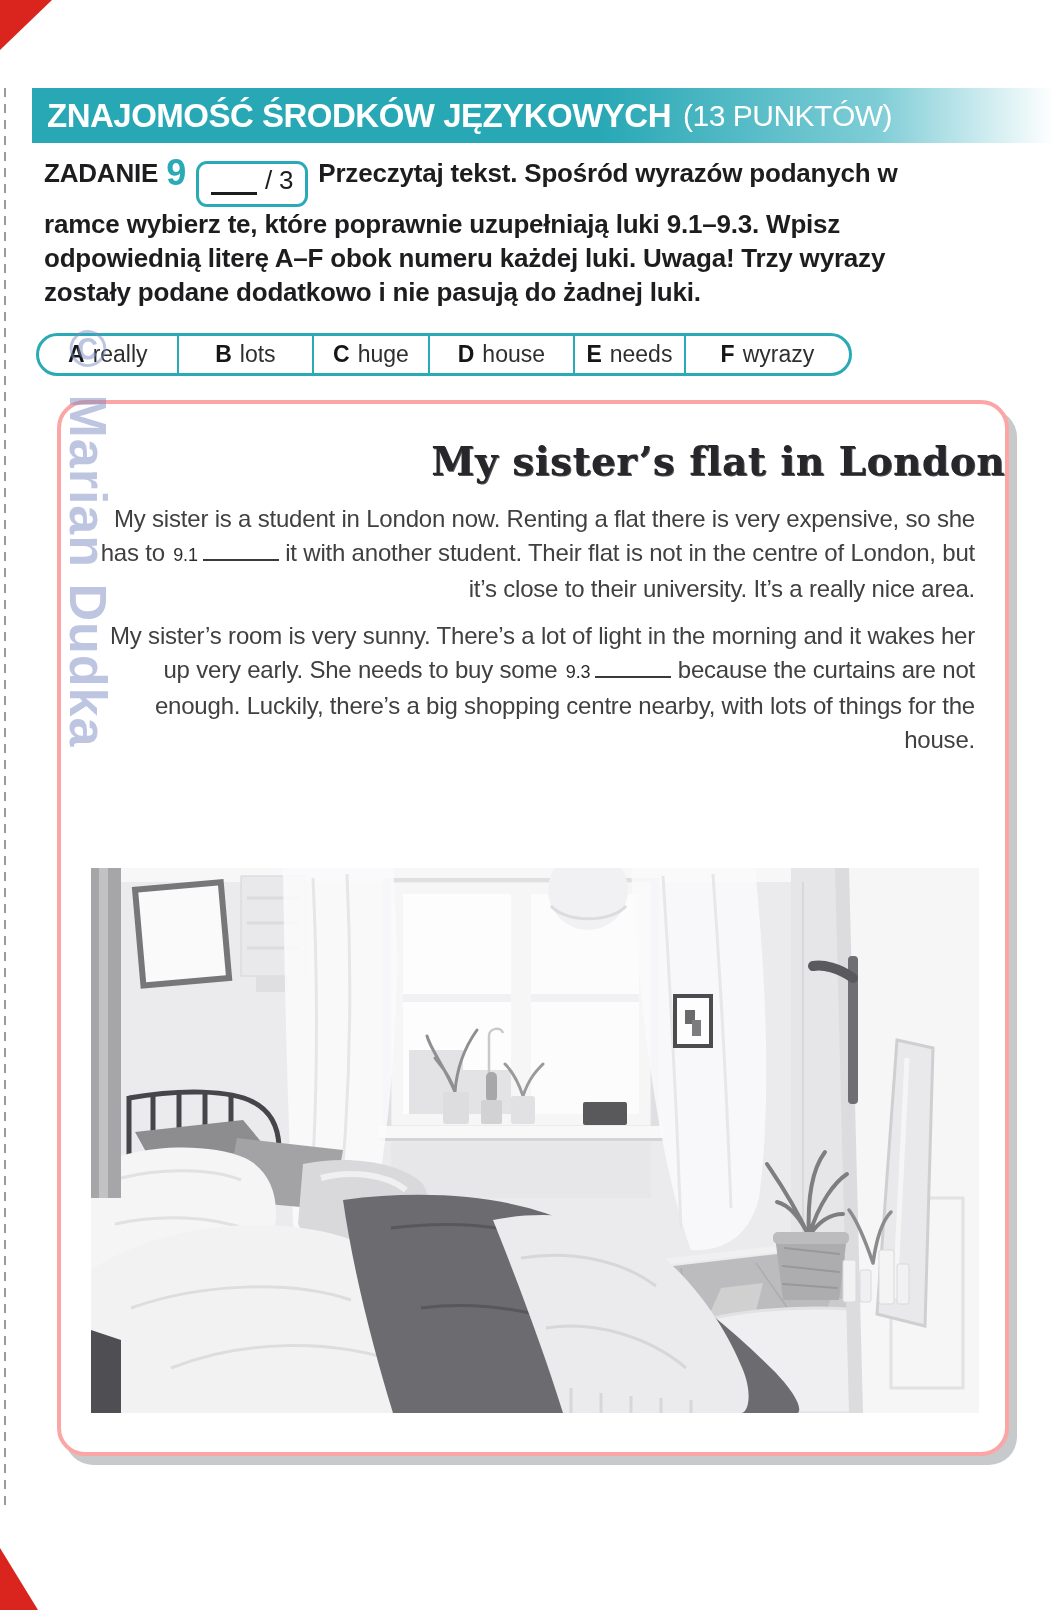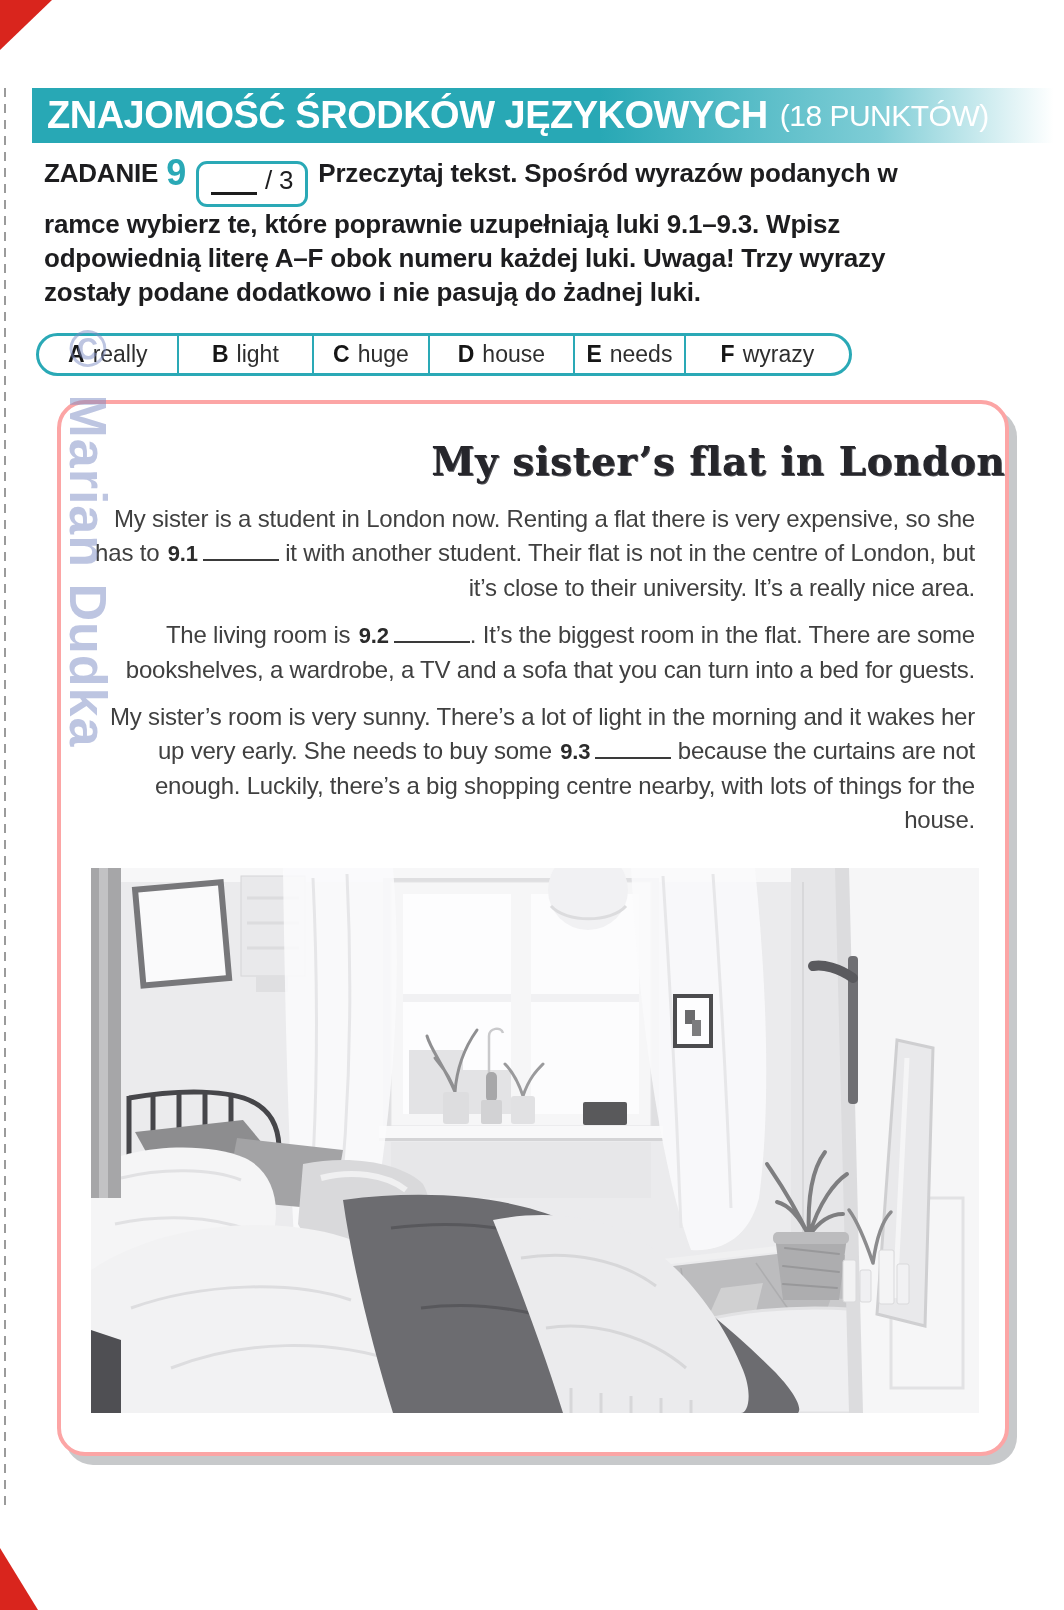--- a/index.html
+++ b/index.html
@@ -11,21 +11,21 @@
   .dashed-line{position:absolute;left:4px;top:88px;width:2px;height:1417px;
     background:repeating-linear-gradient(180deg,#9b9b9b 0 9px,transparent 9px 16px);}
   .corner{position:absolute;background:#d9251d;}
   .corner.tl{left:0;top:0;width:52px;height:50px;clip-path:polygon(0 0,100% 0,0 100%);}
   .corner.bl{left:0;top:1548px;width:38px;height:62px;clip-path:polygon(0 0,100% 100%,0 100%);}
 
   
   .header-bar{position:absolute;left:32px;top:88px;right:0;height:55px;
     background:linear-gradient(90deg,#28a8b5 0%,#28a8b5 55%,#7fcdd6 82%,#ffffff 99%);
     display:flex;align-items:center;padding-left:15px;box-sizing:border-box;white-space:nowrap;}
-  .header-bar .t1{color:#fff;font-weight:700;font-size:38px;letter-spacing:-0.5px;}
+  .header-bar .t1{color:#fff;font-weight:700;font-size:33px;letter-spacing:-0.5px;}
   .header-bar .t2{color:#fff;font-weight:400;font-size:30px;margin-left:12px;letter-spacing:-0.5px;}
 
   
   .task-block{position:absolute;left:44px;top:156px;width:925px;
     font-weight:700;font-size:26px;line-height:34px;color:#1d1d1f;letter-spacing:-0.2px;}
   .task-label{font-weight:800;}
   .task-number{color:#2aa9b6;font-size:36px;font-weight:700;margin:0 6px 0 8px;vertical-align:-3px;}
   .score-box{display:inline-block;border:3px solid #2aa9b6;border-radius:11px;height:40px;
     padding:0 12px;margin:0 10px 0 4px;vertical-align:-13px;white-space:nowrap;background:#fff;}
   .score-blank{display:inline-block;width:46px;height:28px;border-bottom:3px solid #1c1c1c;}
@@ -42,55 +42,55 @@
 
   
   .reading-card{position:absolute;left:57px;top:400px;width:952px;height:1056px;
     border:4px solid #fca5a5;border-radius:28px;background:#fff;
     box-shadow:8px 9px 0 #c7c9cb;box-sizing:border-box;padding:30px 0 0 30px;text-align:right;}
   .reading-title{font-family:"DejaVu Serif",serif;font-weight:700;font-size:39px;
     color:#26262b;letter-spacing:0.5px;margin:4px 0 18px 0;
     text-shadow:1px 1px 0 #515156;}
   .reading-paragraphs{width:884px;font-size:24px;line-height:34px;color:#404040;letter-spacing:-0.2px;}
   .reading-paragraphs p{margin:0 0 13px 0;}
-  .gap-num{font-size:22px;font-weight:700;color:#2b2b2b;margin:0 5px 0 2px;}
+  .gap-num{font-size:18px;font-weight:400;color:#2b2b2b;margin:0 5px 0 2px;}
   .gap-line{display:inline-block;width:76px;height:4px;border-bottom:2.5px solid #3a3a3a;}
 
   
   .photo{position:absolute;left:30px;top:464px;width:888px;height:545px;display:block;}
 
   
   .watermark{position:absolute;left:46px;top:320px;height:600px;width:72px;
     writing-mode:vertical-rl;text-orientation:mixed;
     font-weight:700;font-size:52px;color:#7d8cc4;opacity:0.5;letter-spacing:1px;
     z-index:50;pointer-events:none;white-space:nowrap;}
 </style>
 </head>
 <body>
 
 <div class="dashed-line"></div>
 <div class="corner tl"></div>
 <div class="corner bl"></div>
 
 <div class="header-bar">
   <span class="t1">ZNAJOMOŚĆ ŚRODKÓW JĘZYKOWYCH</span>
-  <span class="t2">(18 PUNKTÓW)</span>
+  <span class="t2">(13 PUNKTÓW)</span>
 </div>
 
 <div class="task-block"><span class="task-label">ZADANIE</span><span class="task-number">9</span><span class="score-box"><span class="score-blank"></span><span class="score-max">/ 3</span></span><span>Przeczytaj tekst. Spośród wyrazów podanych w ramce wybierz te, które poprawnie uzupełniają luki 9.1–9.3. Wpisz odpowiednią literę A–F obok numeru każdej luki. Uwaga! Trzy wyrazy zostały podane dodatkowo i nie pasują do żadnej luki.</span>
 </div>
 
 <div class="word-bank">
     <div class="wb-cell" style="width: 17.2%;">
       <span class="wb-letter">A</span>
       <span>really</span>
     </div>
     <div class="wb-cell" style="width: 16.7%;">
       <span class="wb-letter">B</span>
-      <span>light</span>
+      <span>lots</span>
     </div>
     <div class="wb-cell" style="width: 14.2%;">
       <span class="wb-letter">C</span>
       <span>huge</span>
     </div>
     <div class="wb-cell" style="width: 17.9%;">
       <span class="wb-letter">D</span>
       <span>house</span>
     </div>
     <div class="wb-cell" style="width: 13.6%;">
@@ -100,21 +100,20 @@
     <div class="wb-cell" style="width: 20.4%;">
       <span class="wb-letter">F</span>
       <span>wyrazy</span>
     </div>
   </div>
 
 <div class="reading-card">
   <h1 class="reading-title">My sister’s flat in London</h1>
   <div class="reading-paragraphs">
       <p><span>My sister is a student in London now. Renting a flat there is very expensive, so she has to </span><span><b class="gap-num">9.1</b><span class="gap-line"></span></span><span> it with another student. Their flat is not in the centre of London, but it’s close to their university. It’s a really nice area.</span></p>
-      <p><span>The living room is </span><span><b class="gap-num">9.2</b><span class="gap-line"></span></span><span>. It’s the biggest room in the flat. There are some bookshelves, a wardrobe, a TV and a sofa that you can turn into a bed for guests.</span></p>
       <p><span>My sister’s room is very sunny. There’s a lot of light in the morning and it wakes her up very early. She needs to buy some </span><span><b class="gap-num">9.3</b><span class="gap-line"></span></span><span> because the curtains are not enough. Luckily, there’s a big shopping centre nearby, with lots of things for the house.</span></p>
     </div>
 
   <svg class="photo" viewBox="0 0 888 545" xmlns="http://www.w3.org/2000/svg">
 
     <rect width="888" height="545" fill="#ebebed"></rect>
     <rect width="888" height="14" fill="#f7f7f8"></rect>
     <rect x="700" width="188" height="545" fill="#e6e6e8"></rect>
 
     <g>

